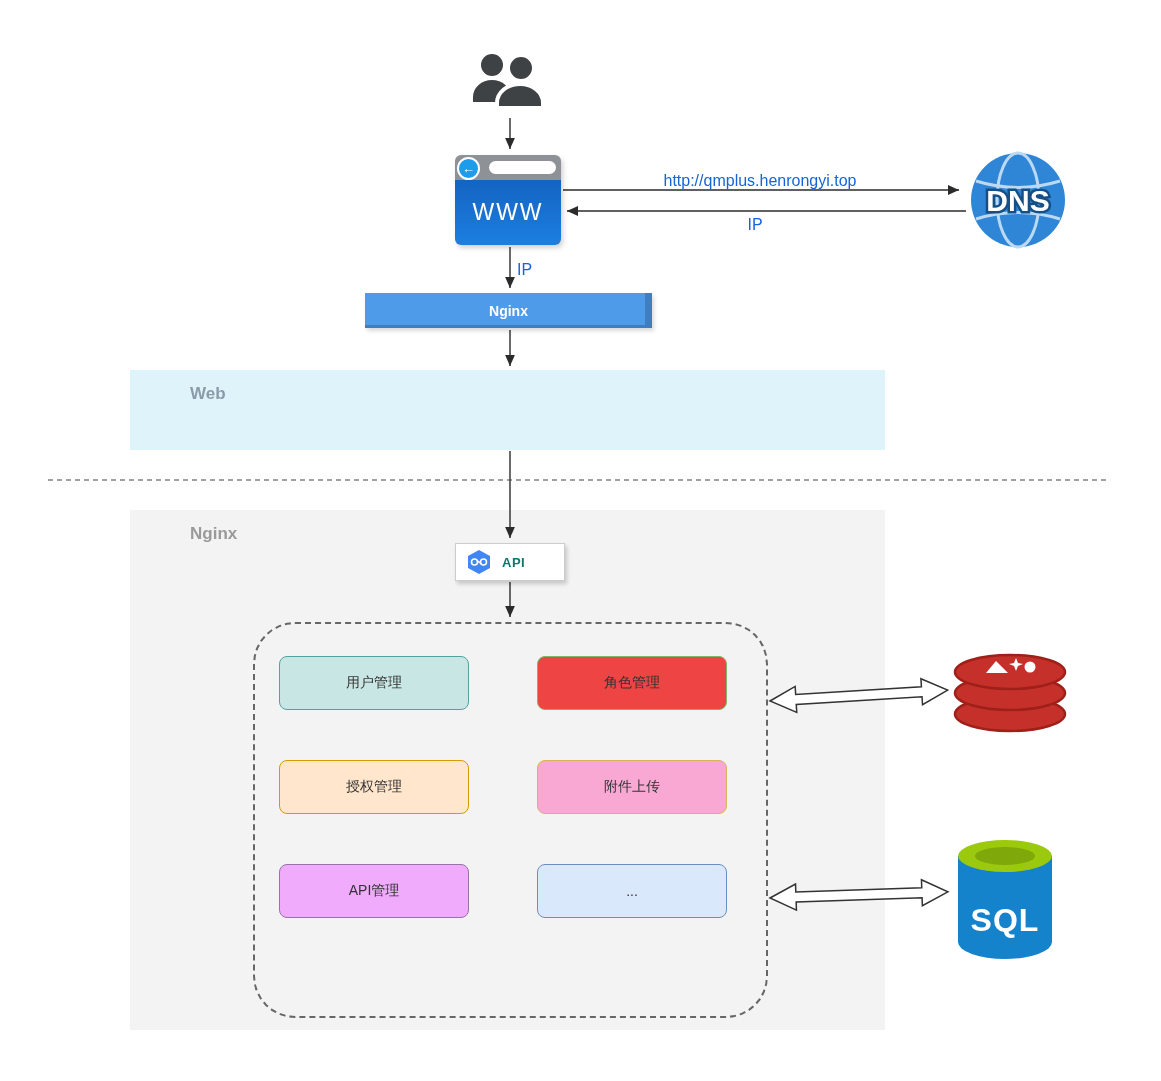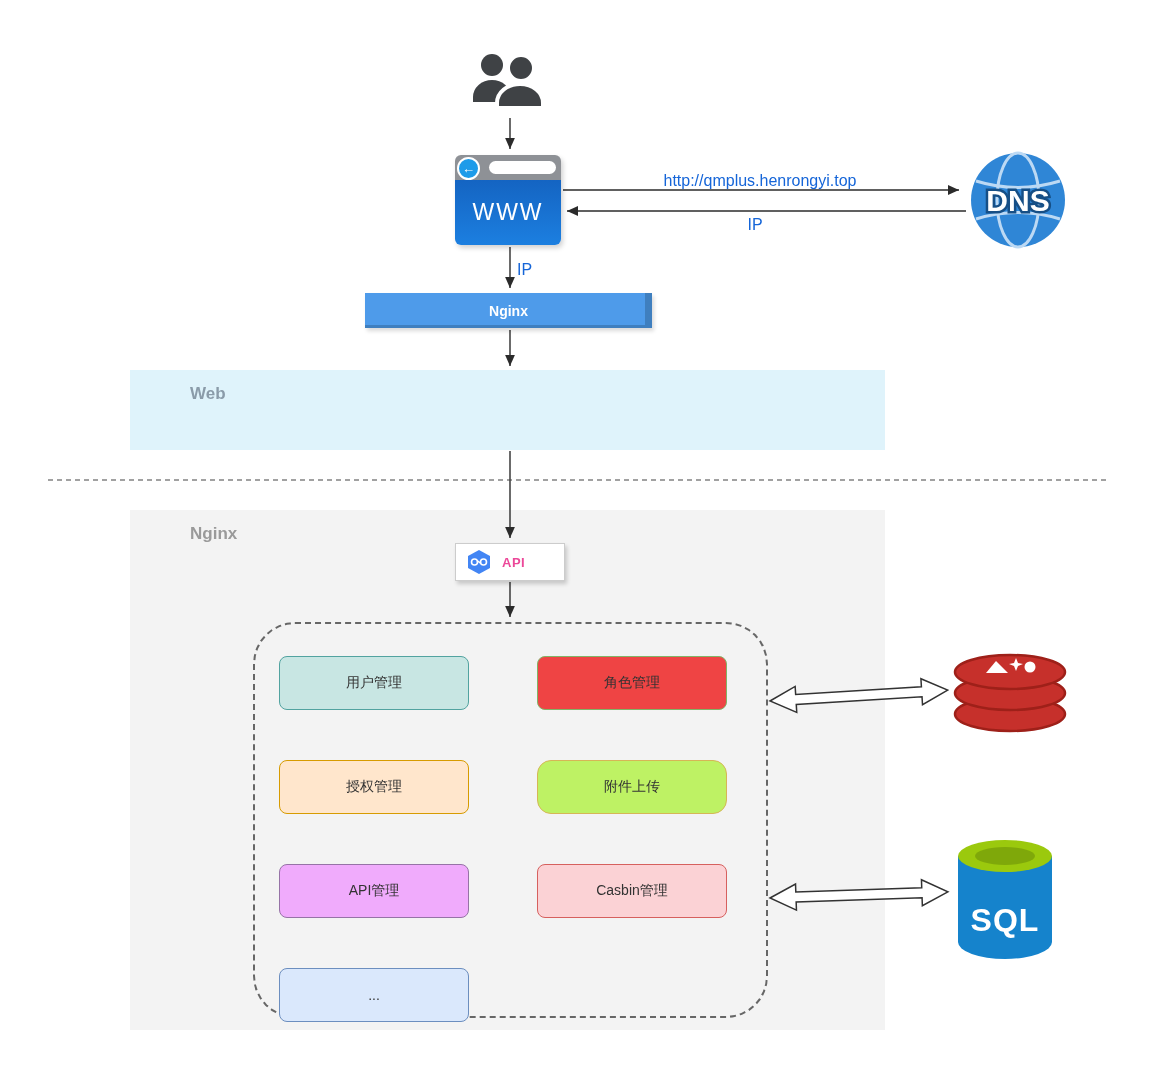--- a/index.html
+++ b/index.html
@@ -35,21 +35,21 @@
   .dns { left:968px; top:150px; width:100px; height:100px; }
 
   .nginx { left:365px; top:293px; width:287px; height:35px;
            display:flex; align-items:center; justify-content:center;
            color:#fff; font-size:14px; font-weight:600;
            box-shadow:inset -7px -3px 0 rgba(0,0,0,0.18), 2px 3px 4px rgba(0,0,0,0.15); }
 
   .api-node { left:455px; top:543px; width:110px; height:38px; background:#fff;
               border:1px solid #cccccc; box-shadow:2px 3px 4px rgba(0,0,0,0.18);
               display:flex; align-items:center; gap:10px; padding-left:10px; }
-  .api-label { font-size:13px; font-weight:bold; color:#ec4899; letter-spacing:0.5px; }
+  .api-label { font-size:13px; font-weight:bold; color:#0f766e; letter-spacing:0.5px; }
 
   .edge-label { position:absolute; z-index:6; color:#1565d8; font-size:16px; }
   .edge-label.center { text-align:center; }
 
   .module-group { left:253px; top:622px; width:515px; height:396px;
                   border:2px dashed #666666; border-radius:42px;
                   display:grid; grid-template-columns:190px 190px;
                   gap:50px 68px; align-content:start; padding:32px 0 0 24px; z-index:4; }
   .module-box { width:190px; height:54px; border:1px solid #999; border-radius:8px;
                 display:flex; align-items:center; justify-content:center;
@@ -136,23 +136,22 @@
       <circle cx="17.5" cy="13" r="3" fill="none" stroke="#ffffff" stroke-width="1.6"></circle>
       <line x1="11" y1="11.6" x2="15" y2="14.4" stroke="#ffffff" stroke-width="1.4"></line>
     </svg>
     <span class="api-label">API</span>
   </div>
 
   <div class="abs module-group">
       <div class="module-box" style="background-color: rgb(200, 230, 227); border-color: rgb(82, 163, 160);">用户管理</div>
       <div class="module-box" style="background-color: #ef4444; border-color: rgb(130, 179, 102);">角色管理</div>
       <div class="module-box" style="background-color: rgb(255, 230, 204); border-color: rgb(215, 155, 0);">授权管理</div>
-      <div class="module-box" style="background-color: #bef264; border-color: rgb(214, 182, 86); border-radius: 14px;">附件上传</div>
+      <div class="module-box" style="background-color: #f9a8d4; border-color: rgb(214, 182, 86);">附件上传</div>
       <div class="module-box" style="background-color: #f0abfc; border-color: rgb(150, 115, 166);">API管理</div>
-      <div class="module-box" style="background-color: rgb(251, 210, 213); border-color: rgb(214, 96, 94);">Casbin管理</div>
       <div class="module-box" style="background-color: rgb(218, 232, 252); border-color: rgb(108, 142, 191);">...</div>
     </div>
 
   <svg class="abs node redis" width="120" height="90" viewBox="0 0 120 90">
     <ellipse cx="60" cy="66" rx="55" ry="17" fill="#c6302b" stroke="#9e2019" stroke-width="2.5"></ellipse>
     <ellipse cx="60" cy="45" rx="55" ry="17" fill="#c6302b" stroke="#9e2019" stroke-width="2.5"></ellipse>
     <ellipse cx="60" cy="24" rx="55" ry="17" fill="#c6302b" stroke="#9e2019" stroke-width="2.5"></ellipse>
     <circle cx="80" cy="19" r="5.5" fill="#ffffff"></circle>
     <polygon points="46,13 58,25 36,25" fill="#ffffff"></polygon>
     <polygon points="66,10 68,15 73,16 68,18 66,23 64,18 59,16 64,15" fill="#ffffff"></polygon>

